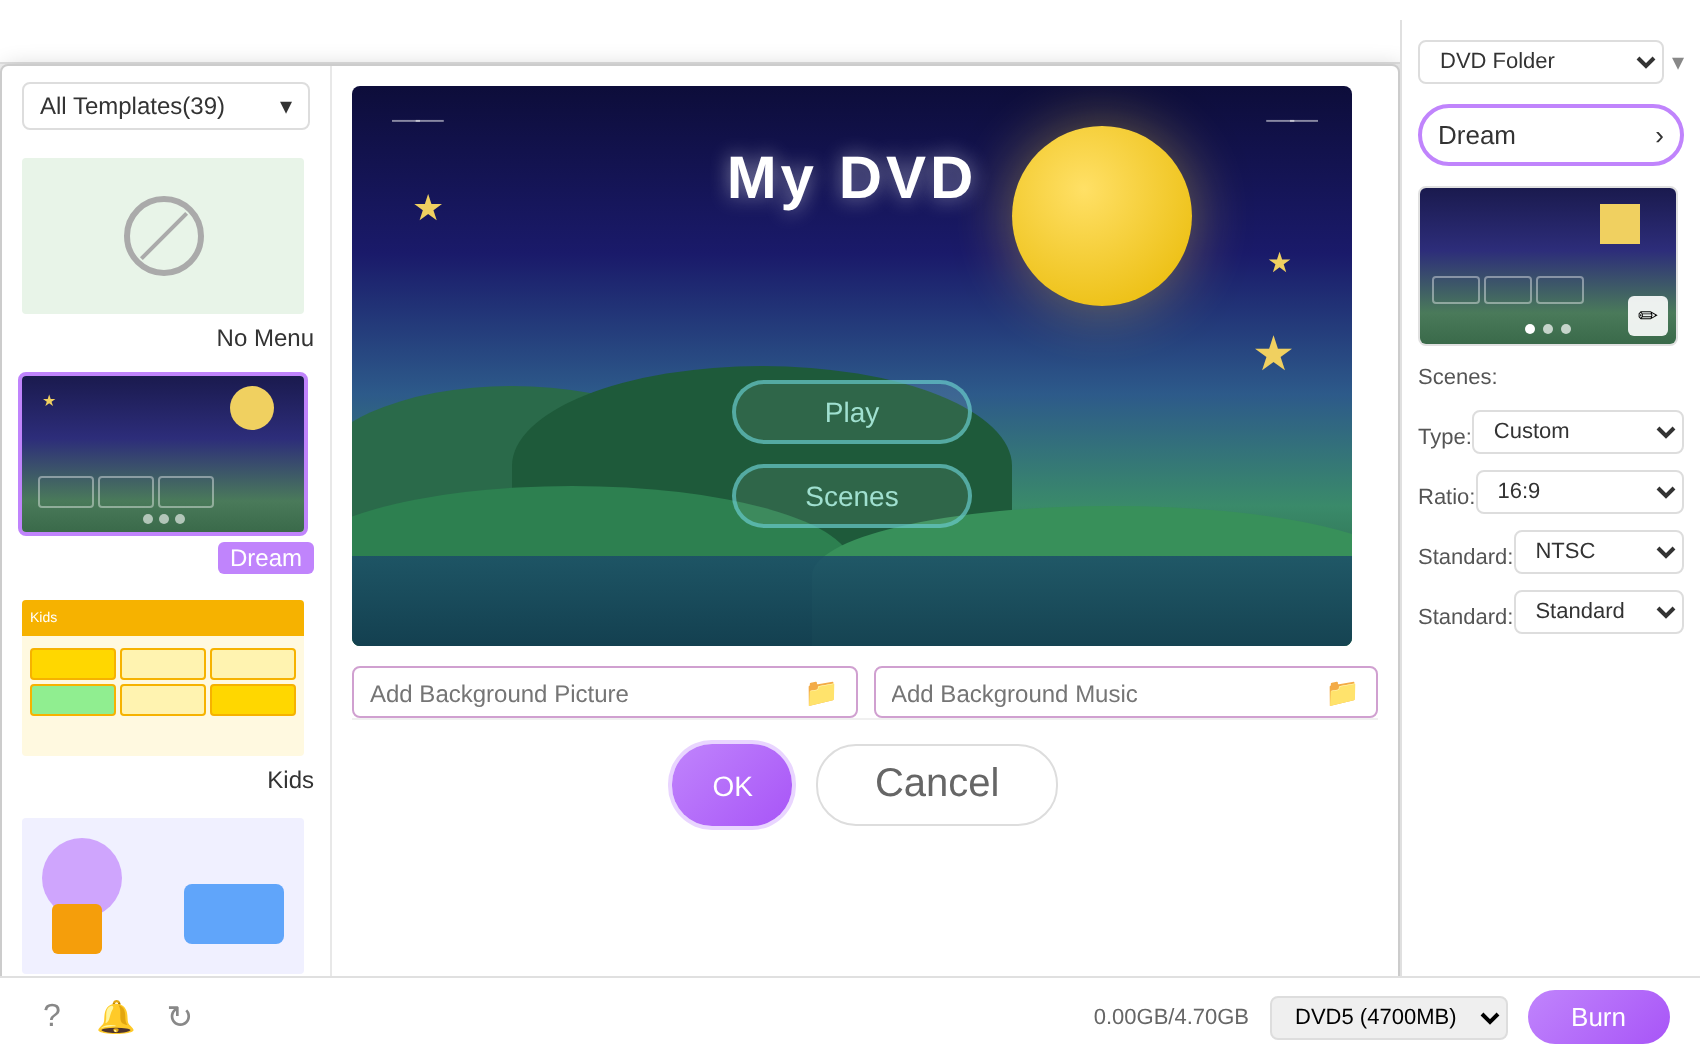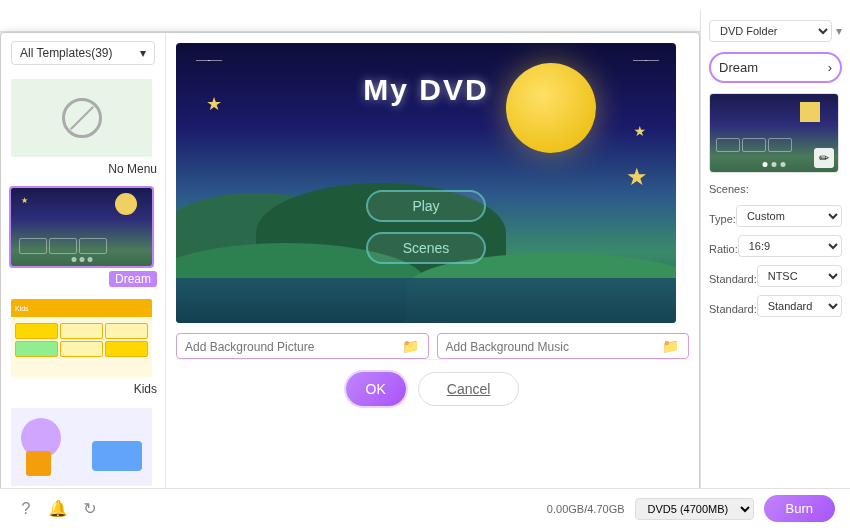--- a/index.html
+++ b/index.html
@@ -442,23 +442,22 @@
       cursor: pointer;
       box-shadow: 0 0 0 2px #e9d5ff;
     }
 
     .btn-cancel {
       background: #fff;
       color: #666;
       border: 1px solid #ddd;
       border-radius: 20px;
       padding: 8px 28px;
-      font-size: 14px;
-      cursor: pointer;
-      text-decoration: underline;
+      font-size: 20px;
+      cursor: pointer;
     }
 
     
     .right-panel {
       position: absolute;
       right: 0;
       top: 10px;
       width: 150px;
       height: 510px;
       background: #fff;

